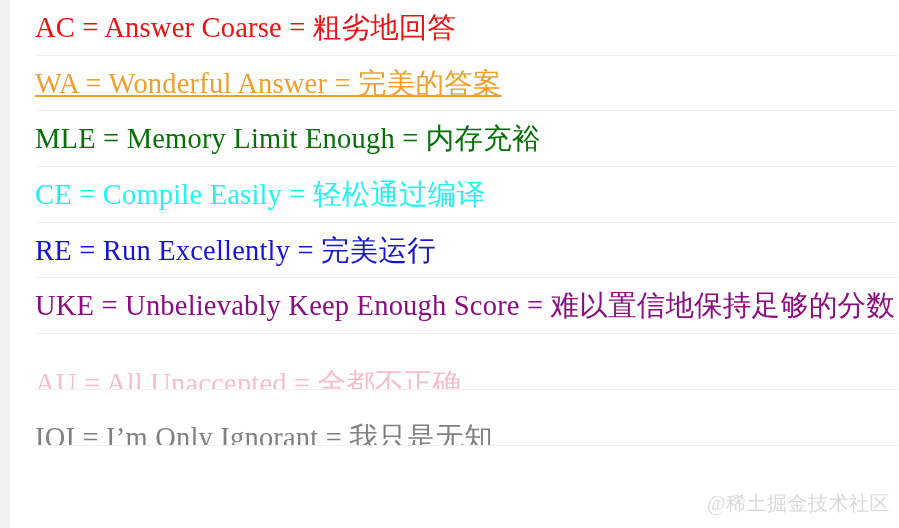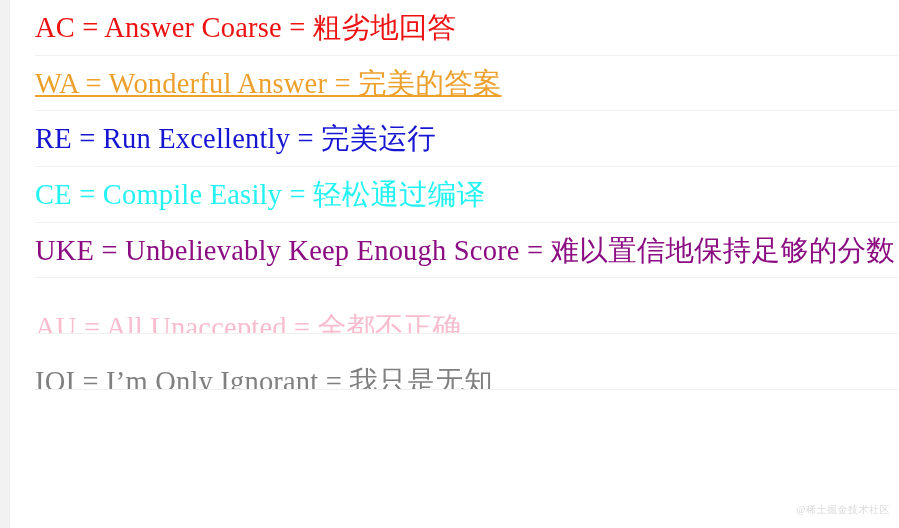--- a/index.html
+++ b/index.html
@@ -69,21 +69,21 @@
     bottom: 0;
     height: 1px;
     background: #f0f0f0;
   }
 
   
   #watermark {
     position: absolute;
     right: 8px;
     bottom: 11px;
-    font-size: 10px;
+    font-size: 20px;
     color: #d9d9d9;
     font-family: "Liberation Serif", "DejaVu Serif", serif;
     letter-spacing: 0.5px;
     white-space: nowrap;
     pointer-events: none;
   }
 </style>
 </head>
 <body>
 
@@ -97,28 +97,32 @@
       <span class="line" style="color: rgb(238, 17, 17);">AC = Answer Coarse = 粗劣地回答</span>
       <span class="sep"></span>
     </div>
 
     <div class="row">
       <span class="line" style="color: rgb(237, 160, 44); text-decoration: underline;">WA = Wonderful Answer = 完美的答案</span>
       <span class="sep"></span>
     </div>
 
 
-
     <div class="row">
-      <span class="line" style="color: rgb(22, 22, 210);">RE = Run Excellently = 完美运行</span>
+      <span class="line" style="color: rgb(4, 112, 5);">MLE = Memory Limit Enough = 内存充裕</span>
       <span class="sep"></span>
     </div>
 
     <div class="row">
       <span class="line" style="color: rgb(34, 242, 242);">CE = Compile Easily = 轻松通过编译</span>
+      <span class="sep"></span>
+    </div>
+
+    <div class="row">
+      <span class="line" style="color: rgb(22, 22, 210);">RE = Run Excellently = 完美运行</span>
       <span class="sep"></span>
     </div>
 
     <div class="row">
       <span class="line" style="color: rgb(140, 13, 130);">UKE = Unbelievably Keep Enough Score = 难以置信地保持足够的分数</span>
       <span class="sep"></span>
     </div>
 
     <div class="row">
       <span class="line" style="color: rgb(249, 188, 205); margin-top: 44px;">AU = All Unaccepted = 全都不正确</span>

